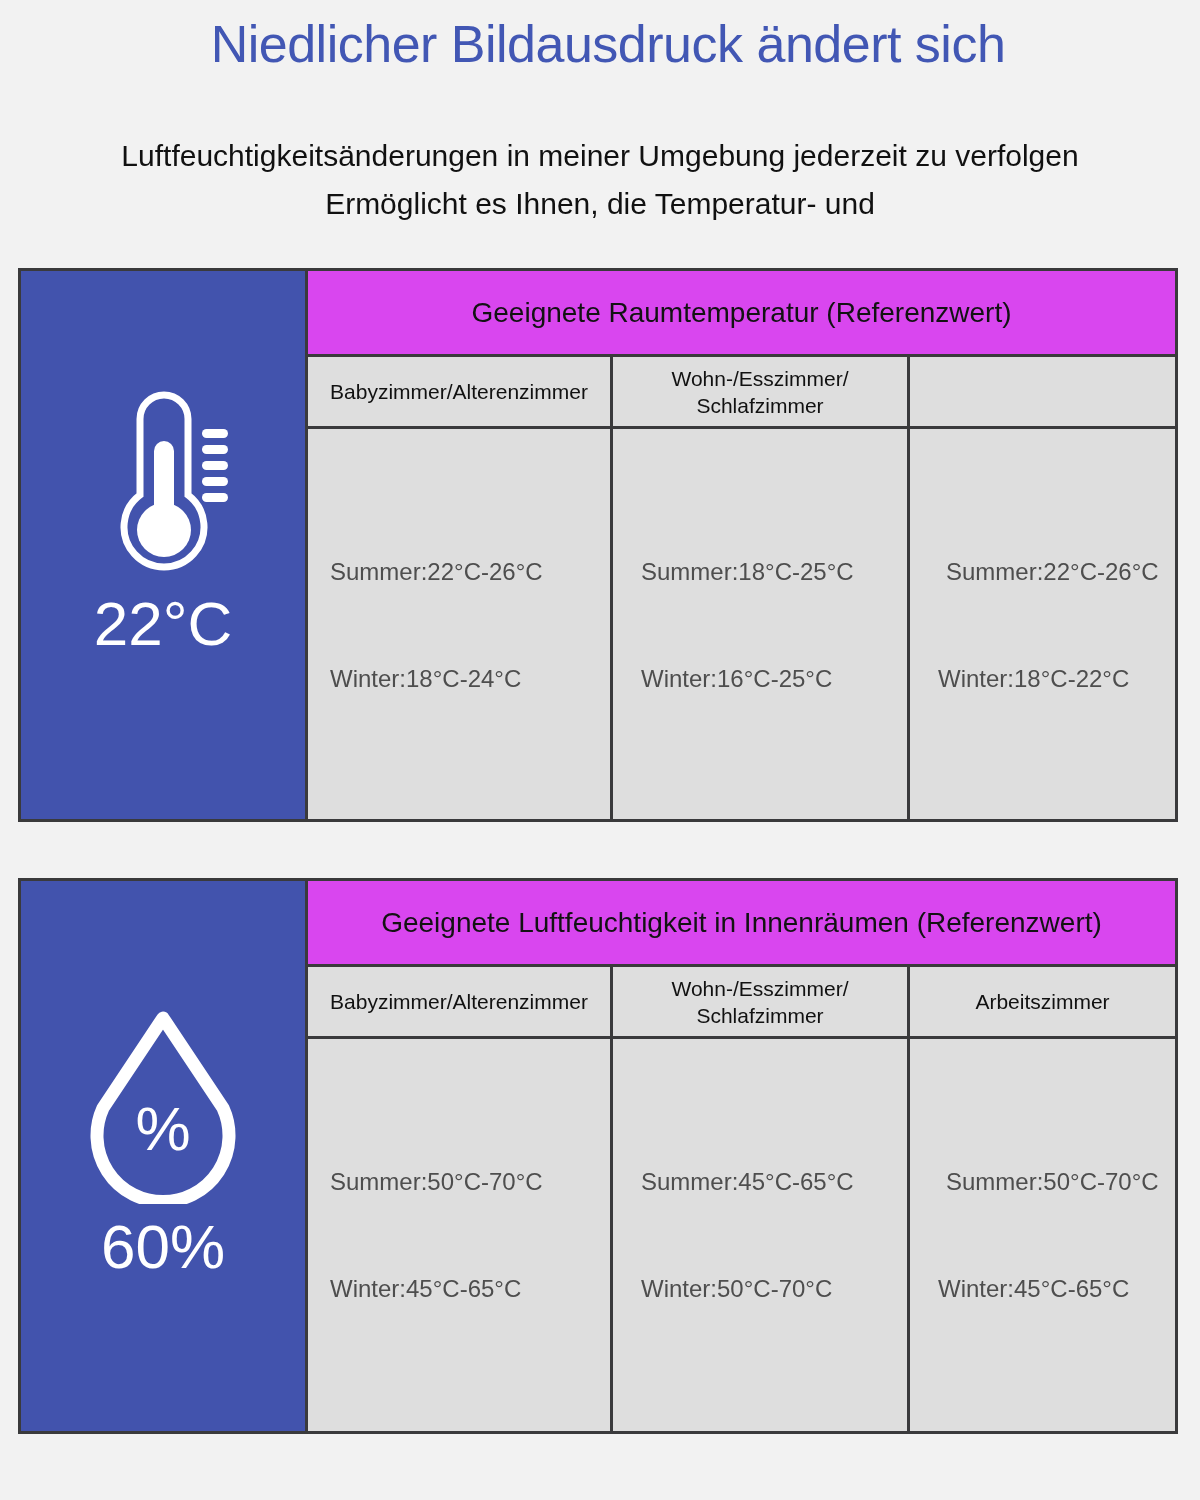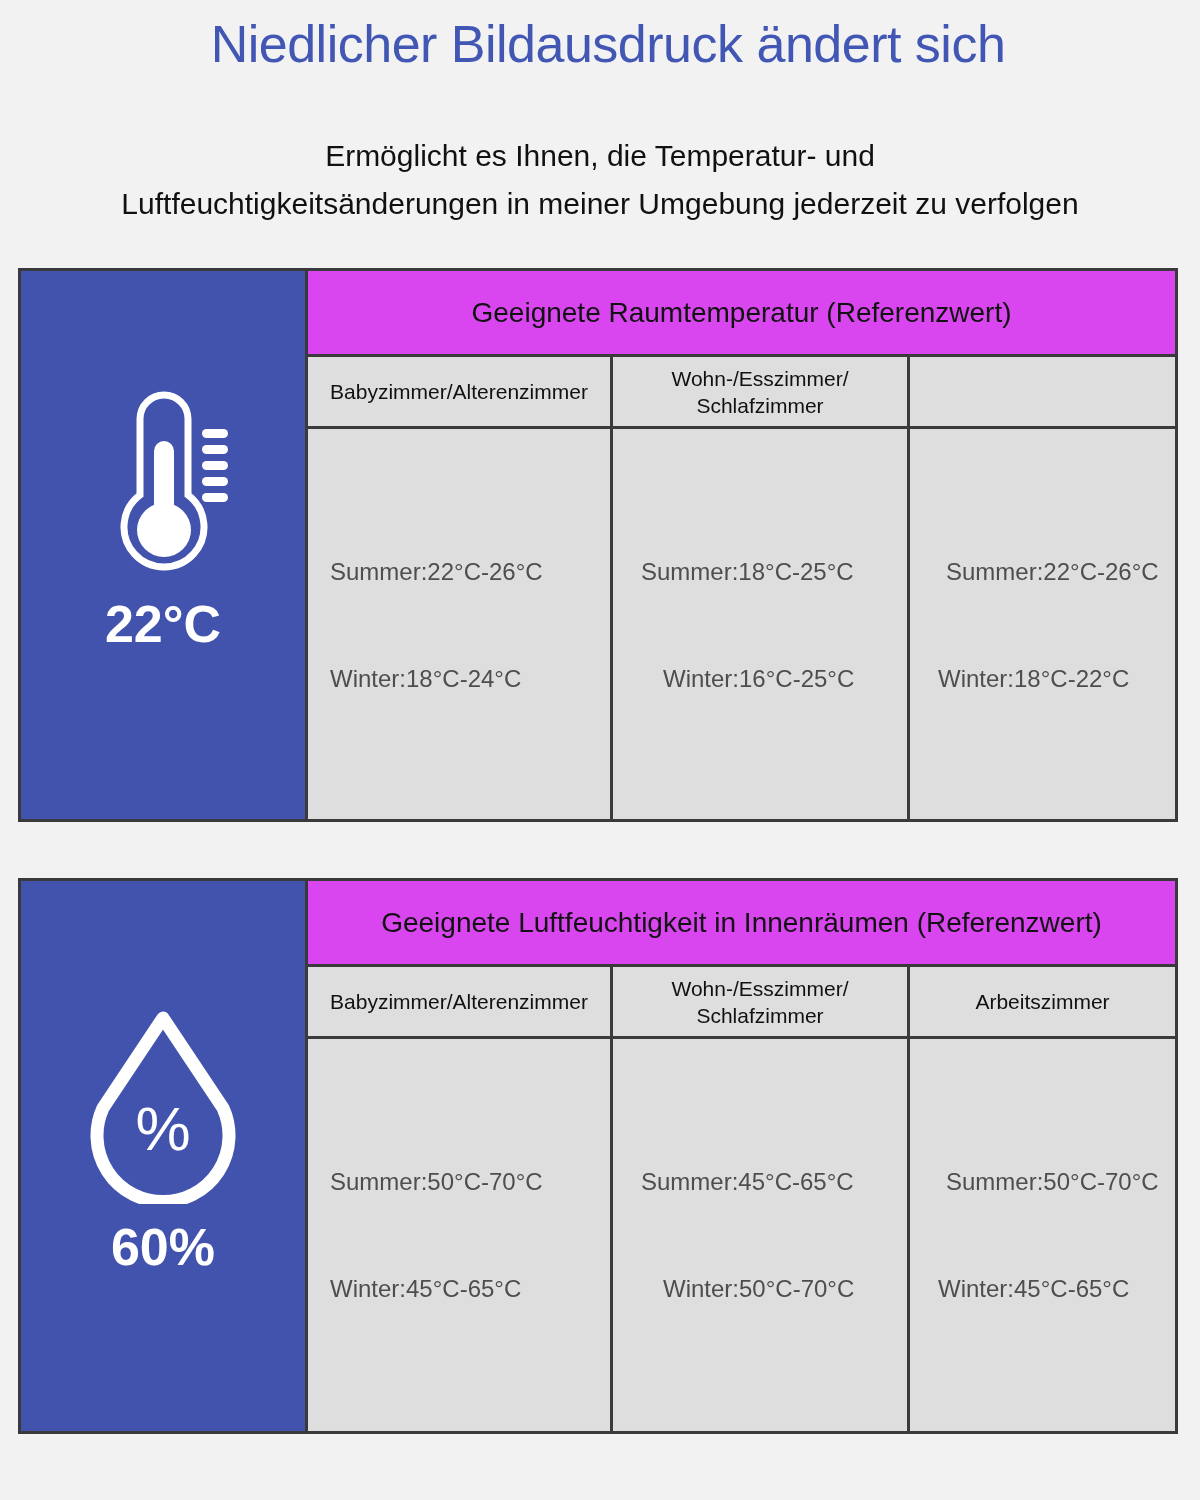--- a/index.html
+++ b/index.html
@@ -66,23 +66,23 @@
     flex-direction: column;
     align-items: center;
     justify-content: center;
     color: #ffffff;
   }
   .icon-panel .icon-art {
     display: block;
     margin-bottom: 4px;
   }
   .icon-panel .reading {
-    font-size: 52px;
+    font-size: 62px;
     line-height: 70px;
-    font-weight: 700;
+    font-weight: 400;
     color: #ffffff;
     letter-spacing: 0px;
   }
   #block-temperature .icon-panel .icon-art { margin-top: -40px; }
   #block-humidity .icon-panel .icon-art { margin-top: -26px; }
 
   
   .ref-table {
     flex: 1 1 auto;
     border: 3px solid #3a3a3c;
@@ -151,32 +151,32 @@
     position: absolute;
     left: inherit;
     font-size: 24px;
     line-height: 30px;
     color: #4e4e4e;
     white-space: nowrap;
   }
   .data-row .summer { top: 128px; left: 22px; text-align: center; }
   .data-row .winter { top: 235px; left: 22px; }
   .data-row .col-2 .summer { left: 28px; }
-  .data-row .col-2 .winter { left: 28px; margin-left: 22px; }
+  .data-row .col-2 .winter { left: 28px; }
   .data-row .col-3 .summer { left: 36px; }
   .data-row .col-3 .winter { left: 28px; }
 </style>
 </head>
 <body>
 
 <div id="page-title">Niedlicher Bildausdruck ändert sich</div>
 
 <div id="page-subtitle">
+  <span class="sub-line">Luftfeuchtigkeitsänderungen in meiner Umgebung jederzeit zu verfolgen</span>
   <span class="sub-line">Ermöglicht es Ihnen, die Temperatur- und</span>
-  <span class="sub-line">Luftfeuchtigkeitsänderungen in meiner Umgebung jederzeit zu verfolgen</span>
 </div>
 
 <div class="block" id="block-temperature">
 
   <div class="icon-panel">
     <span class="icon-art">
       <svg width="170" height="190" viewBox="0 0 170 190" aria-hidden="true">
 
         <path d="M62 28 a24 24 0 0 1 48 0 V104 a40 40 0 1 1 -48 0 Z" fill="none" stroke="#ffffff" stroke-width="7"></path>
 

